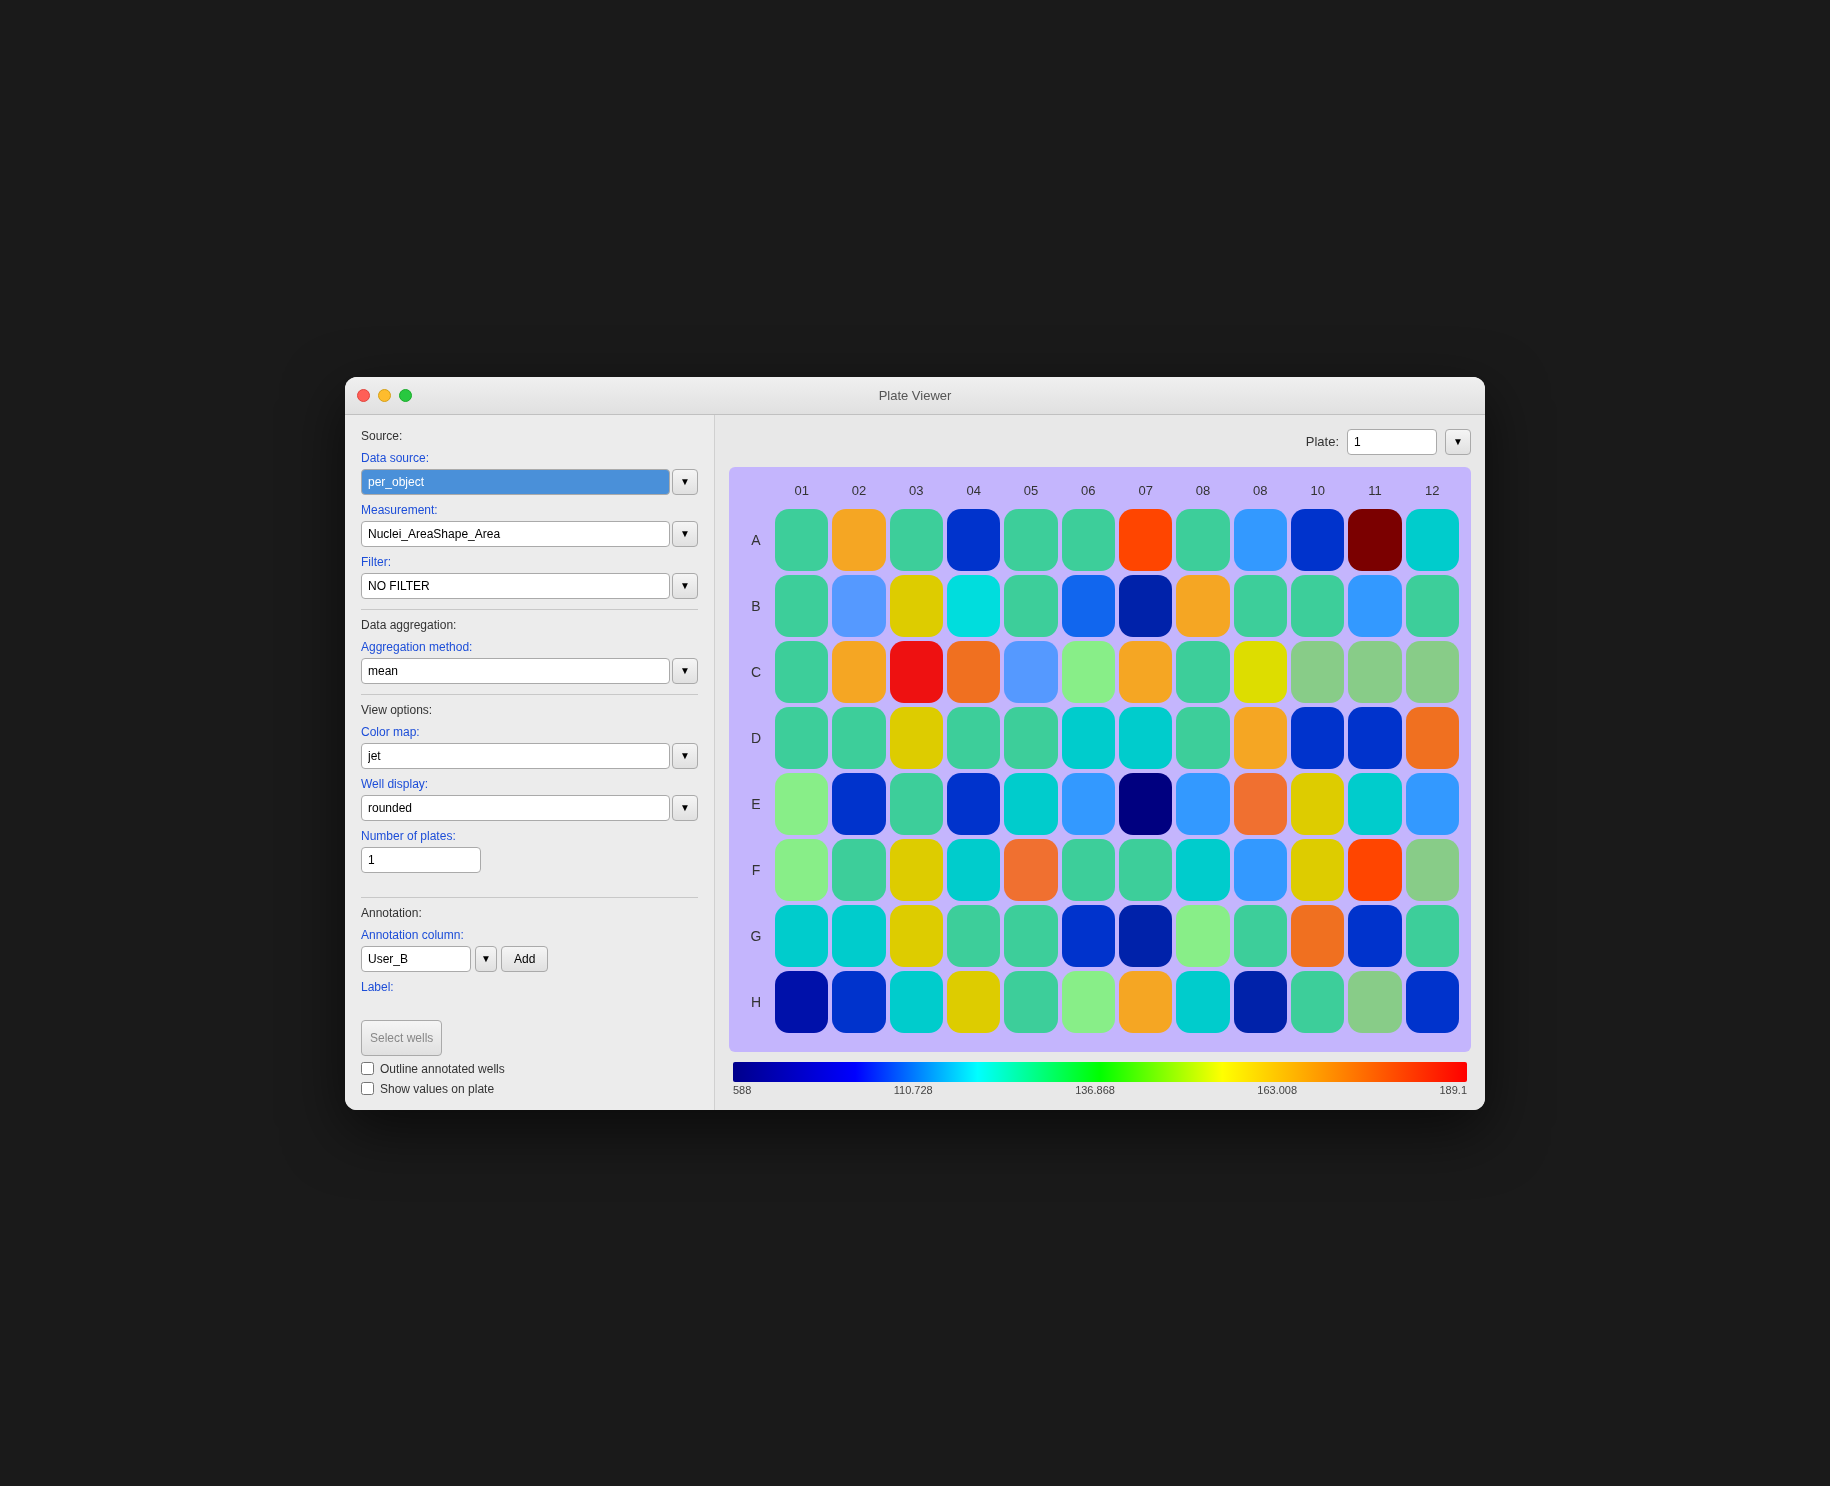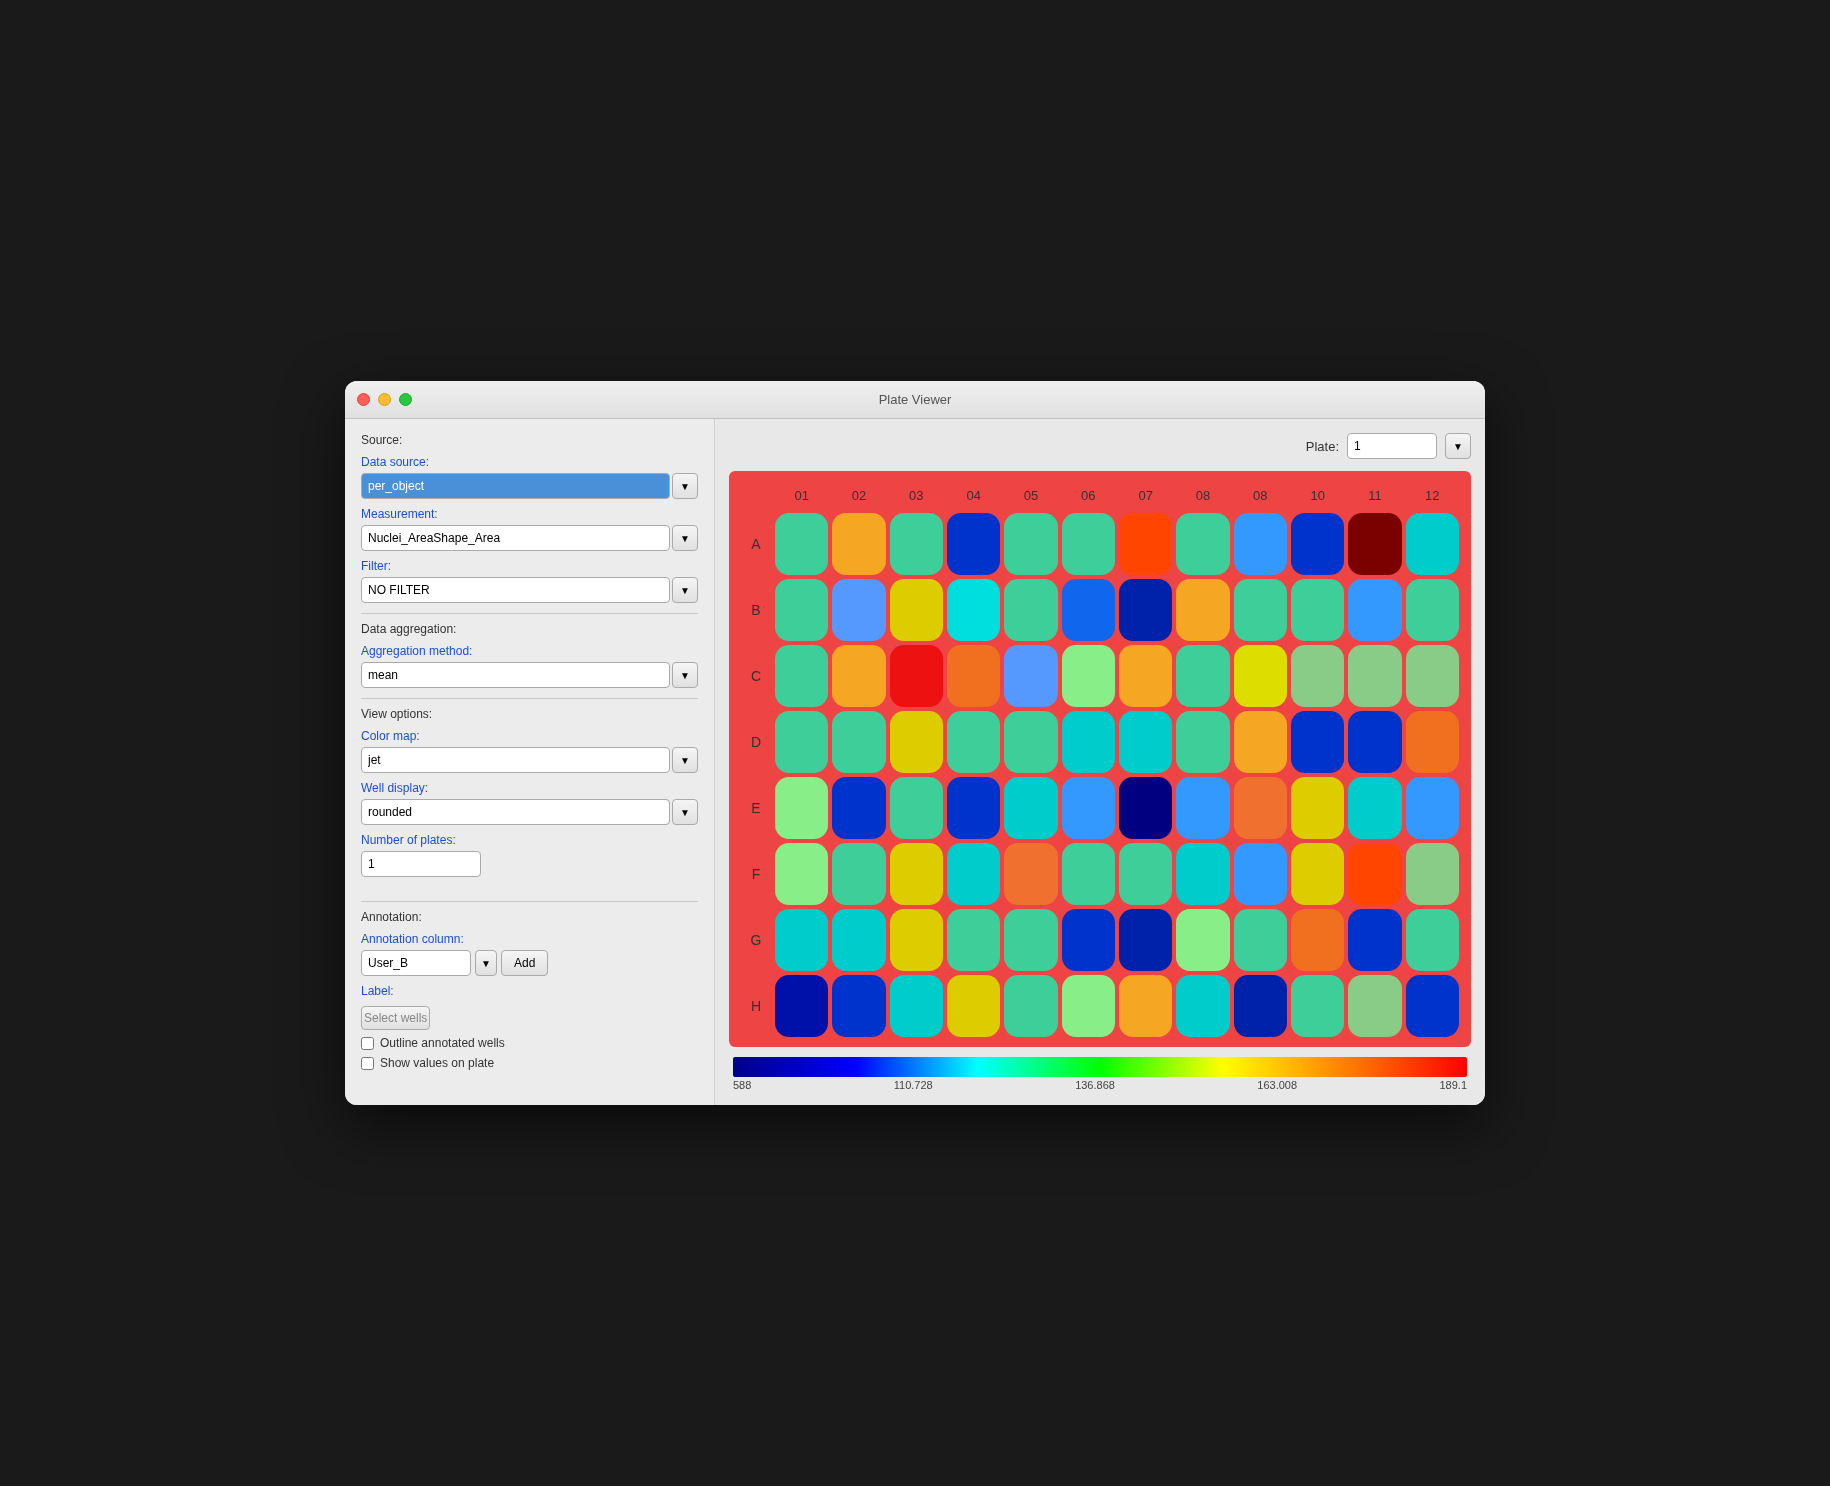--- a/index.html
+++ b/index.html
@@ -153,29 +153,29 @@
     .add-btn {
       height: 26px;
       padding: 0 12px;
       background: linear-gradient(to bottom, #f5f5f5, #e0e0e0);
       border: 1px solid #aaa;
       border-radius: 4px;
       font-size: 12px;
       cursor: pointer;
     }
     .select-wells-btn {
-      height: 24px;
-      padding: 0 2px;
+      height: 36px;
+      padding: 0 8px;
       background: linear-gradient(to bottom, #f5f5f5, #e0e0e0);
       border: 1px solid #aaa;
       border-radius: 4px;
       font-size: 12px;
       color: #888;
       cursor: pointer;
-      margin-top: 4px;
+      margin-top: 22px;
     }
     .checkbox-row {
       display: flex;
       align-items: center;
       gap: 6px;
       margin-top: 6px;
       font-size: 12px;
       color: #333;
     }
     .checkbox-row input[type="checkbox"] {
@@ -215,21 +215,21 @@
       background: linear-gradient(to bottom, #f5f5f5, #e0e0e0);
       border: 1px solid #aaa;
       border-radius: 4px;
       display: flex;
       align-items: center;
       justify-content: center;
       font-size: 10px;
       cursor: pointer;
     }
     .plate-grid-container {
-      background: #ef4444;
+      background: #c4b5fd;
       border-radius: 6px;
       padding: 10px 12px;
       flex: 1;
     }
     .plate-grid {
       display: grid;
       grid-template-columns: 30px repeat(12, 1fr);
       gap: 4px;
     }
     .col-header {

